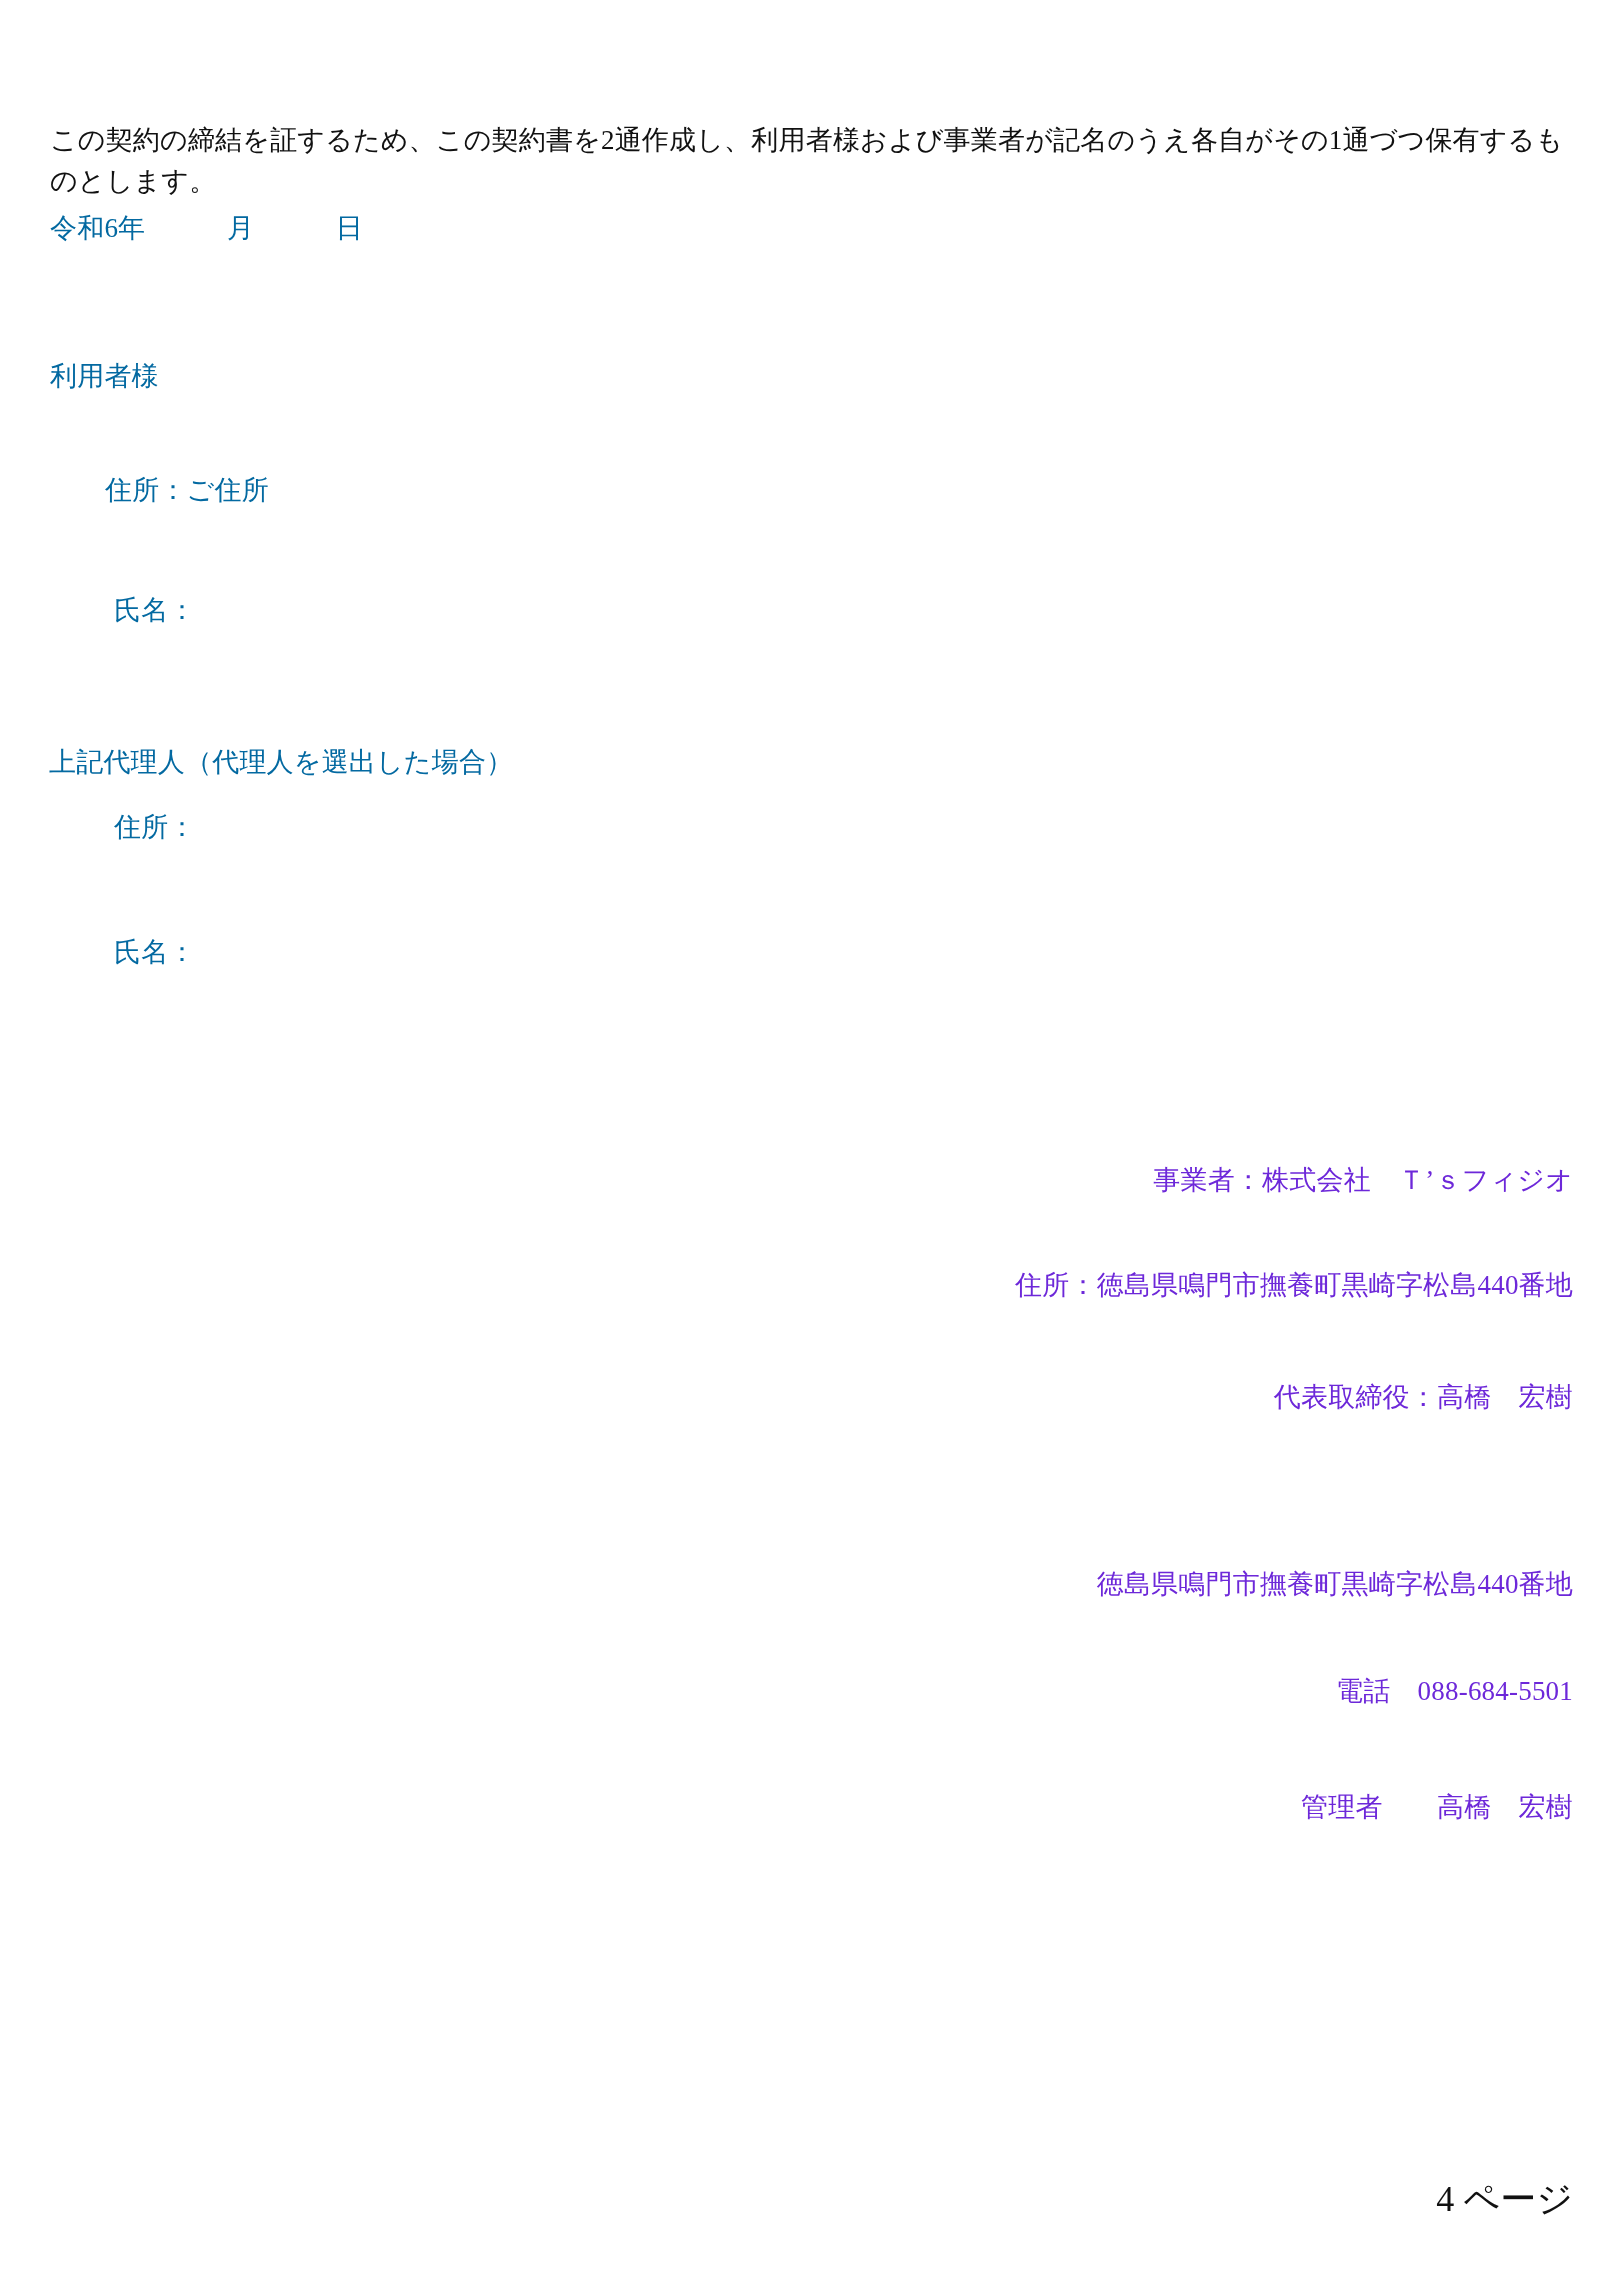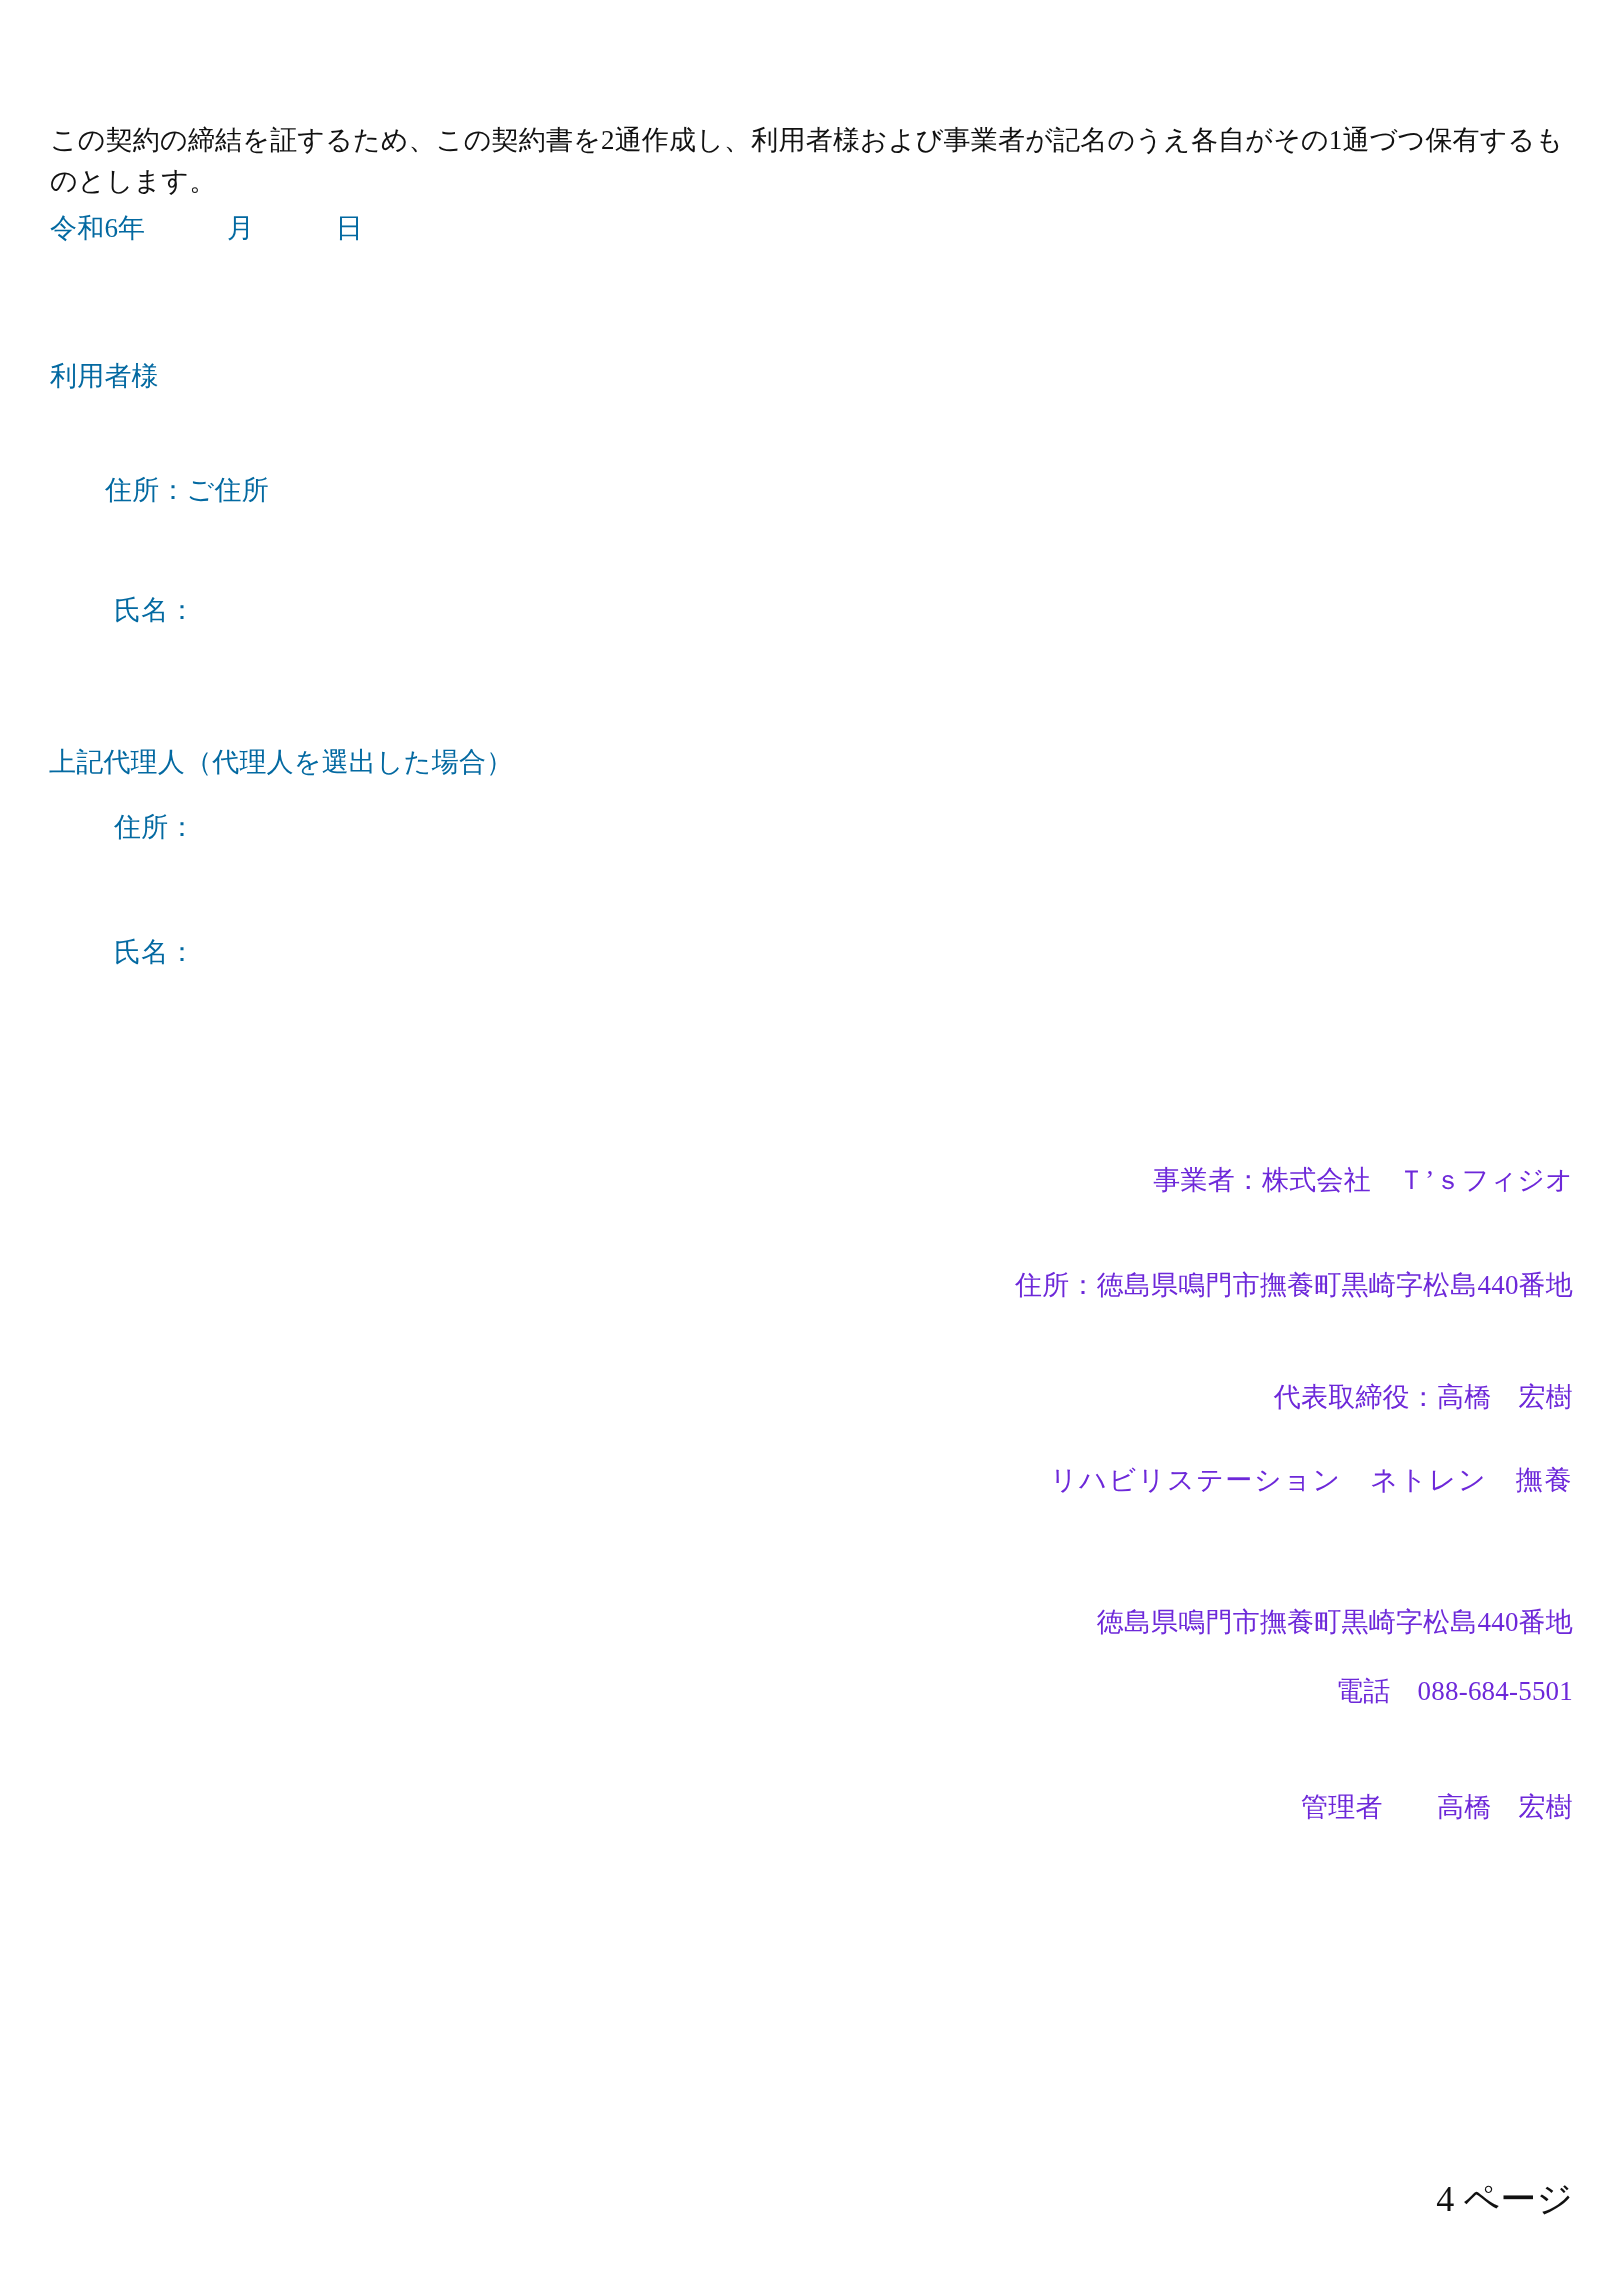--- a/index.html
+++ b/index.html
@@ -76,21 +76,21 @@
     font-family: "Liberation Serif", "DejaVu Serif", serif;
     font-size: 27px;
     letter-spacing: 0.2px;
     color: #6d28d9;
     text-align: right;
   }
   #provider-company  { top: 1162px; }
   #provider-address  { top: 1267px; }
   #provider-ceo      { top: 1379px; }
   #provider-station  { top: 1462px; letter-spacing: 1.6px; }
-  #provider-station2 { top: 1604px; text-align: center; }
+  #provider-station2 { top: 1566px; text-align: center; }
   #provider-tel      { top: 1673px; }
   #provider-manager  { top: 1789px; }
 
   
   #footer-center {
     position: absolute;
     top: 2176px;
     left: 0;
     width: 1623px;
     text-align: center;
@@ -129,21 +129,20 @@
   <div class="tx" id="proxy-address-line">住所：</div>
 
   <div class="tx" id="proxy-name-line">氏名：</div>
 
   <div class="rt" id="provider-company">事業者：株式会社　Ｔ’ｓフィジオ</div>
 
   <div class="rt" id="provider-address">住所：徳島県鳴門市撫養町黒崎字松島440番地</div>
 
   <div class="rt" id="provider-ceo">代表取締役：高橋　宏樹</div>
 
-  <div class="rt" id="provider-station">リハビリステーション　ネトレン　撫養</div>
 
   <div class="rt" id="provider-station2">徳島県鳴門市撫養町黒崎字松島440番地</div>
 
   <div class="rt" id="provider-tel">電話　088-684-5501</div>
 
   <div class="rt" id="provider-manager">管理者　　高橋　宏樹</div>
 
 
   <div id="footer-page">4 ページ</div>
 

